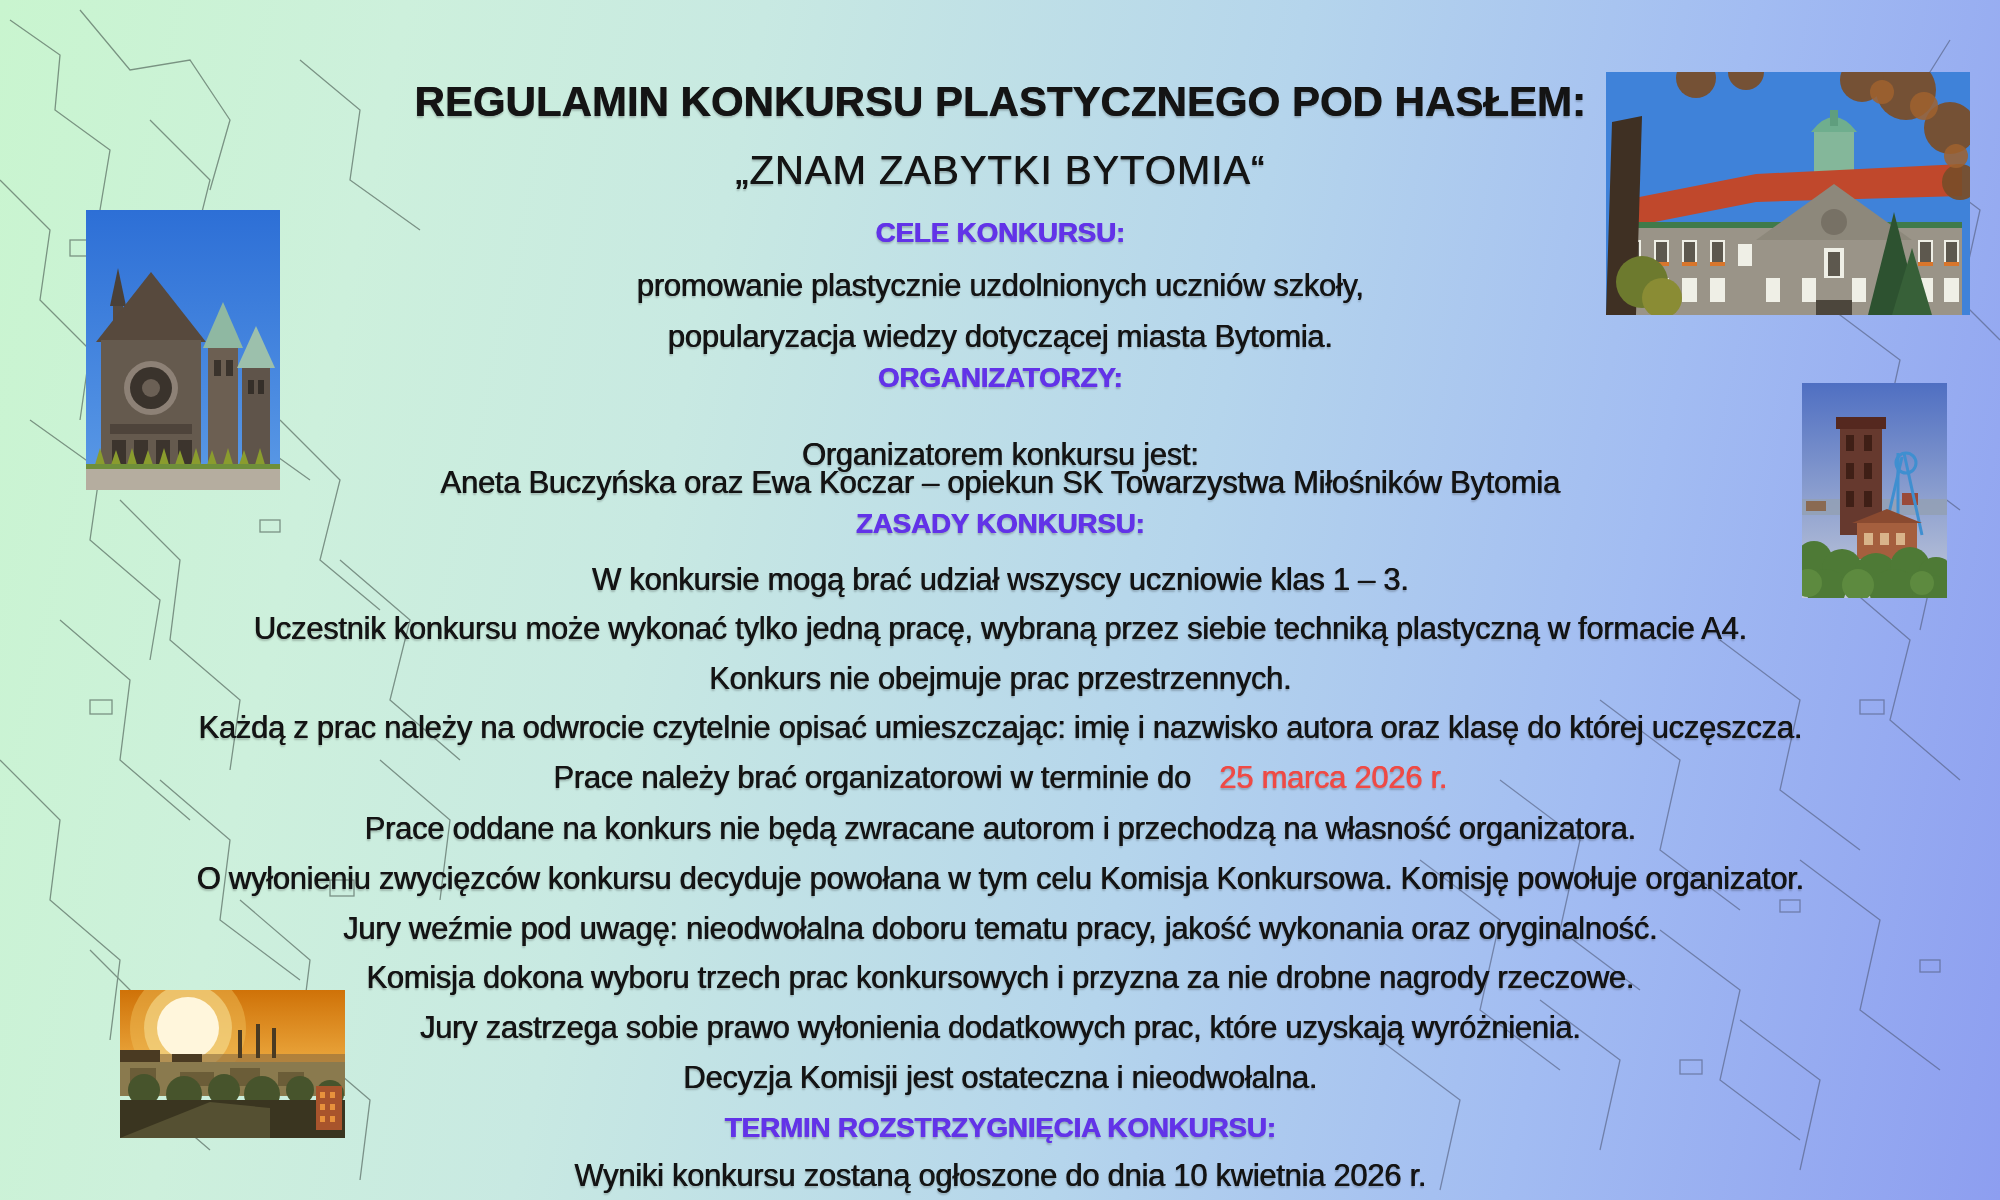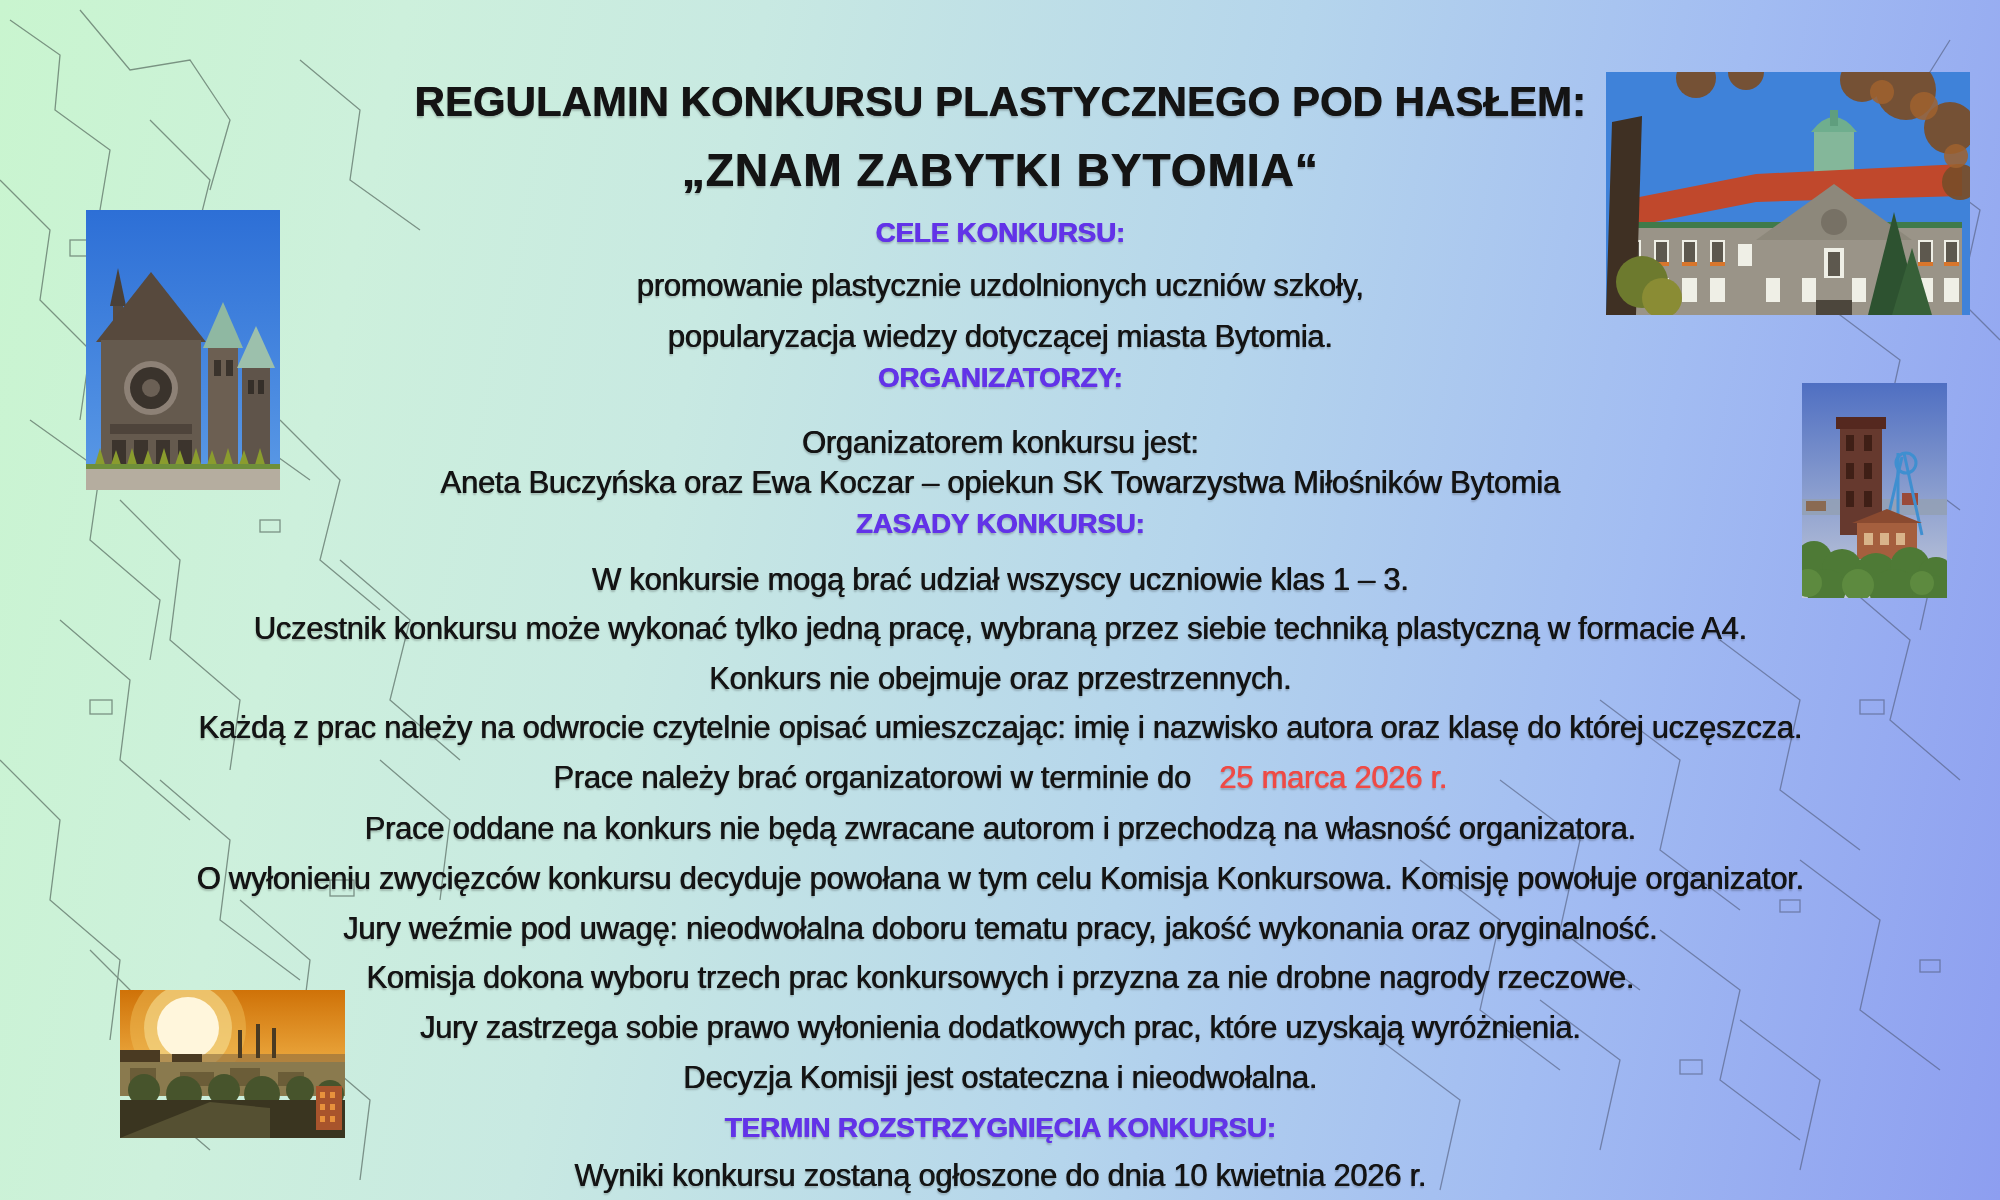--- a/index.html
+++ b/index.html
@@ -24,21 +24,21 @@
   .photo-sunset{left:120px;top:990px;width:225px;height:148px;}
   .txt{position:absolute;left:0;width:100%;}
   .ln{
     position:absolute;left:50%;transform:translateX(-50%);
     white-space:nowrap;line-height:50px;height:50px;
     font-size:31px;
     text-shadow:0.7px 0 0 currentColor, 0 1.5px 2px rgba(0,0,0,.22);
     letter-spacing:-0.3px;
   }
   .ln-title{font-size:42px;font-weight:bold;line-height:64px;height:64px;letter-spacing:0;}
-  .ln-subtitle{font-size:46px;font-weight:bold;line-height:60px;height:60px;letter-spacing:1px;}
+  .ln-subtitle{font-size:40px;font-weight:normal;line-height:60px;height:60px;letter-spacing:1px;}
   .ln-head{color:#6233e8;font-weight:bold;font-size:28px;}
   .date-red{color:#ef4a45;margin-left:20px;}
 </style>
 </head>
 <body>
 
 <div class="poster">
 
   <svg class="map map-left" width="520" height="1200" viewBox="0 0 520 1200">
     <g fill="none" stroke="#44544c" stroke-width="1.3" opacity="0.6">
@@ -310,27 +310,27 @@
 
   <div class="txt">
     <div class="ln ln-title" style="top:70px">REGULAMIN KONKURSU PLASTYCZNEGO POD HASŁEM:</div>
     <div class="ln ln-subtitle" style="top:140px">„ZNAM ZABYTKI BYTOMIA“</div>
 
     <div class="ln ln-head" style="top:208px">CELE KONKURSU:</div>
     <div class="ln" style="top:261px">promowanie plastycznie uzdolnionych uczniów szkoły,</div>
     <div class="ln" style="top:312px">popularyzacja wiedzy dotyczącej miasta Bytomia.</div>
 
     <div class="ln ln-head" style="top:353px">ORGANIZATORZY:</div>
-    <div class="ln" style="top:418px">Organizatorem konkursu jest:</div>
+    <div class="ln" style="top:430px">Organizatorem konkursu jest:</div>
     <div class="ln" style="top:458px">Aneta Buczyńska oraz Ewa Koczar – opiekun SK Towarzystwa Miłośników Bytomia</div>
 
     <div class="ln ln-head" style="top:499px">ZASADY KONKURSU:</div>
     <div class="ln" style="top:555px">W konkursie mogą brać udział wszyscy uczniowie klas 1 – 3.</div>
     <div class="ln" style="top:604px">Uczestnik konkursu może wykonać tylko jedną pracę, wybraną przez siebie techniką plastyczną w formacie A4.</div>
-    <div class="ln" style="top:654px">Konkurs nie obejmuje oraz przestrzennych.</div>
+    <div class="ln" style="top:654px">Konkurs nie obejmuje prac przestrzennych.</div>
     <div class="ln" style="top:703px">Każdą z prac należy na odwrocie czytelnie opisać umieszczając: imię i nazwisko autora oraz klasę do której uczęszcza.</div>
     <div class="ln" style="top:753px"><span>Prace należy brać organizatorowi w terminie do </span><span class="date-red">25 marca 2026 r.</span></div>
     <div class="ln" style="top:804px">Prace oddane na konkurs nie będą zwracane autorom i przechodzą na własność organizatora.</div>
     <div class="ln" style="top:854px">O wyłonieniu zwycięzców konkursu decyduje powołana w tym celu Komisja Konkursowa. Komisję powołuje organizator.</div>
     <div class="ln" style="top:904px">Jury weźmie pod uwagę: nieodwołalna doboru tematu pracy, jakość wykonania oraz oryginalność.</div>
     <div class="ln" style="top:953px">Komisja dokona wyboru trzech prac konkursowych i przyzna za nie drobne nagrody rzeczowe.</div>
     <div class="ln" style="top:1003px">Jury zastrzega sobie prawo wyłonienia dodatkowych prac, które uzyskają wyróżnienia.</div>
     <div class="ln" style="top:1053px">Decyzja Komisji jest ostateczna i nieodwołalna.</div>
 
     <div class="ln ln-head" style="top:1103px">TERMIN ROZSTRZYGNIĘCIA KONKURSU:</div>

